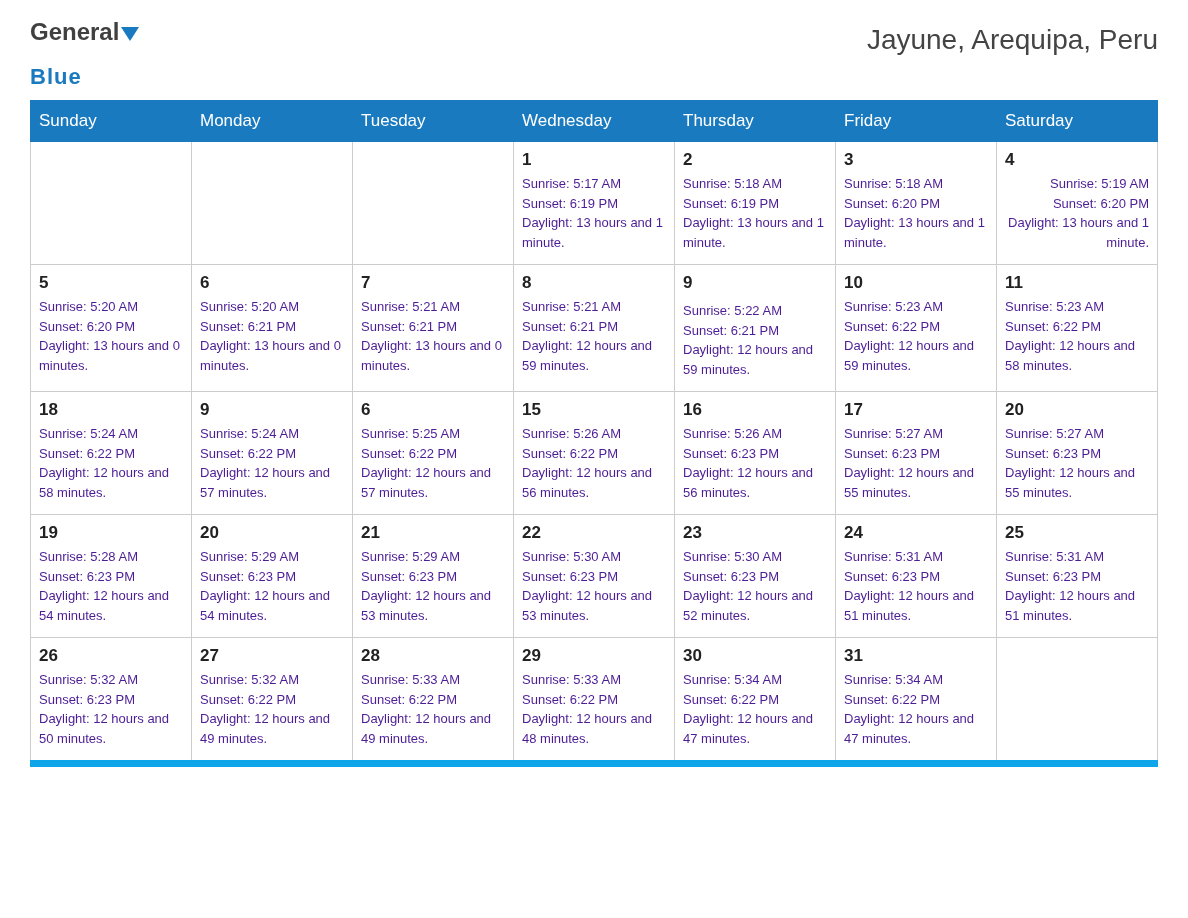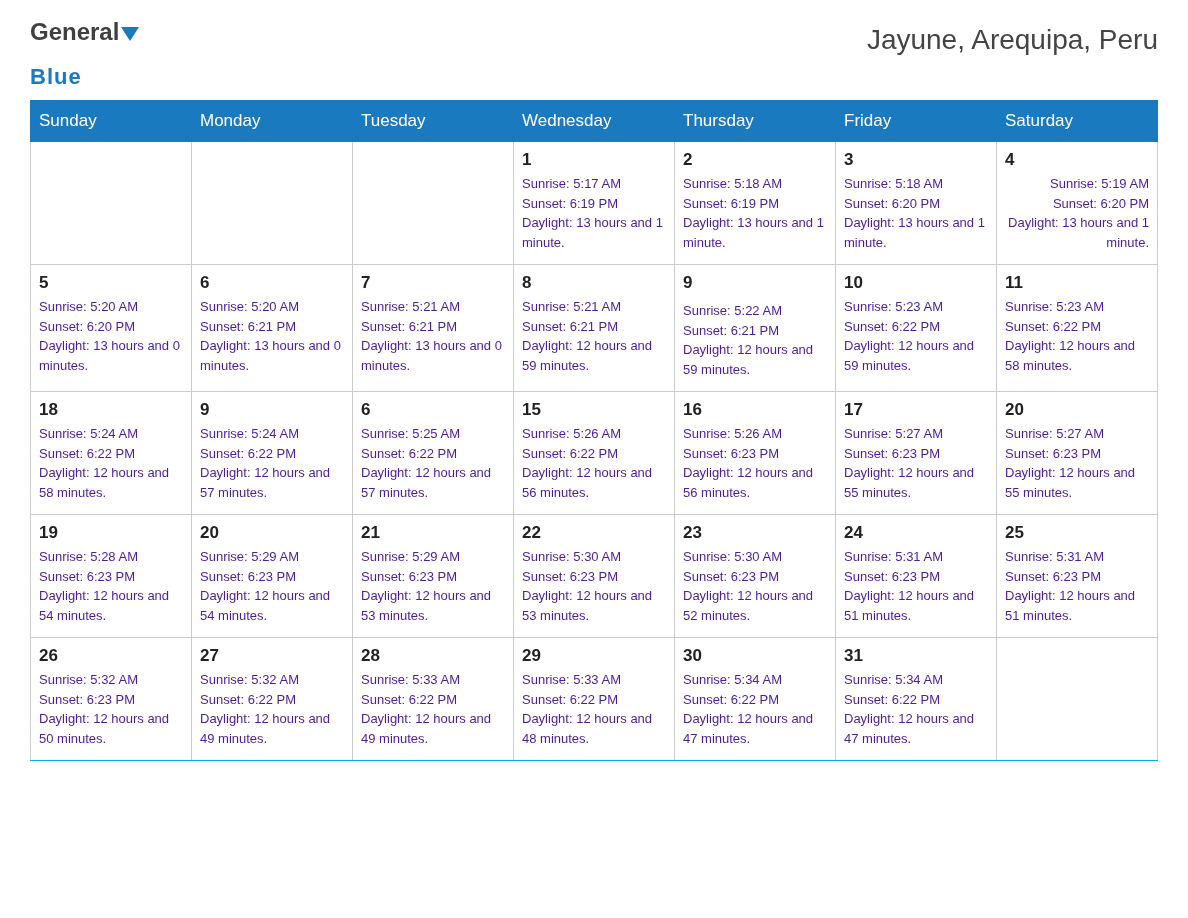--- a/index.html
+++ b/index.html
@@ -88,21 +88,21 @@
     }
     .day-info {
       font-size: 13px;
       color: #4c1d95;
       line-height: 1.5;
     }
     .empty-cell {
       background: #fff;
     }
     tr:last-child td {
-      border-bottom: 1px solid #0ea5e9;
+      border-bottom: 7px solid #0ea5e9;
     }
   </style>
 </head>
 <body>
 
 <div class="header">
   <div class="logo">
     <div class="logo-text">
       <span>General</span><span class="logo-triangle"></span>
     </div>

